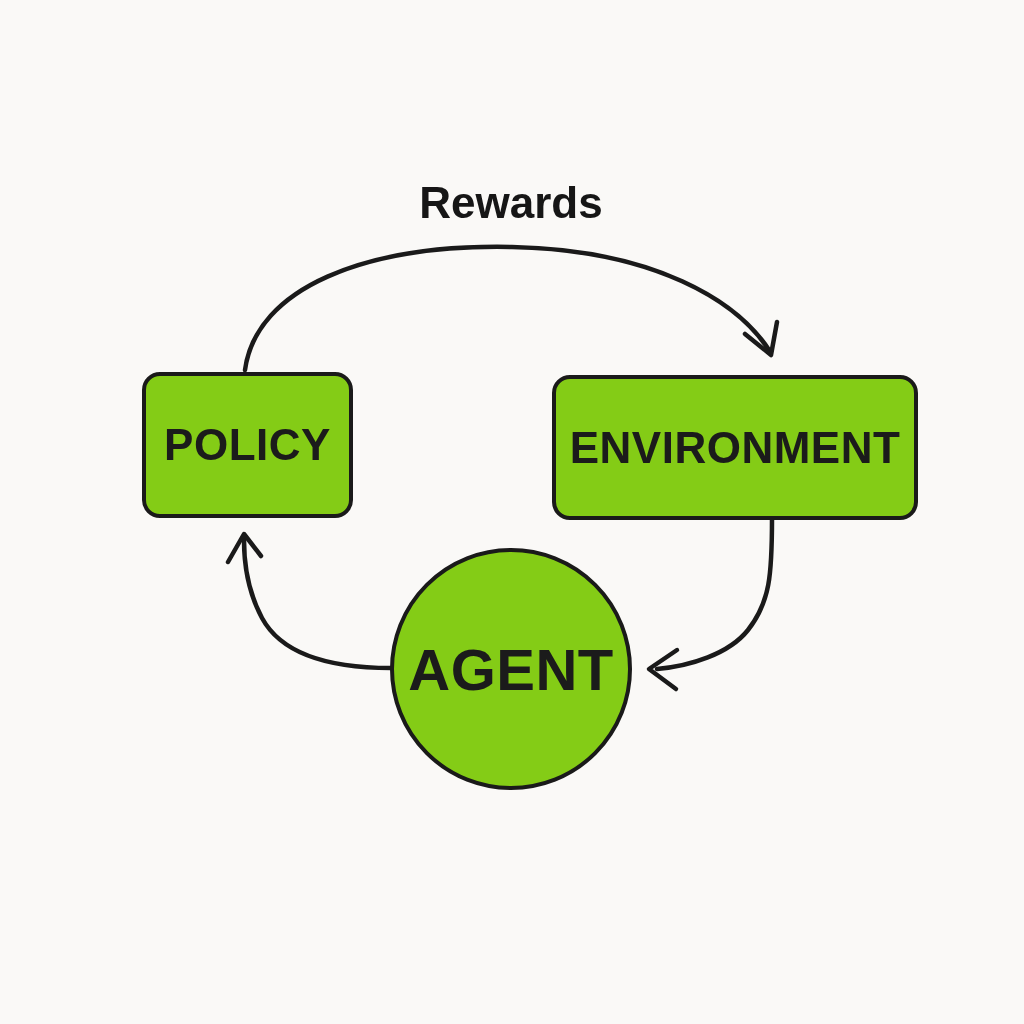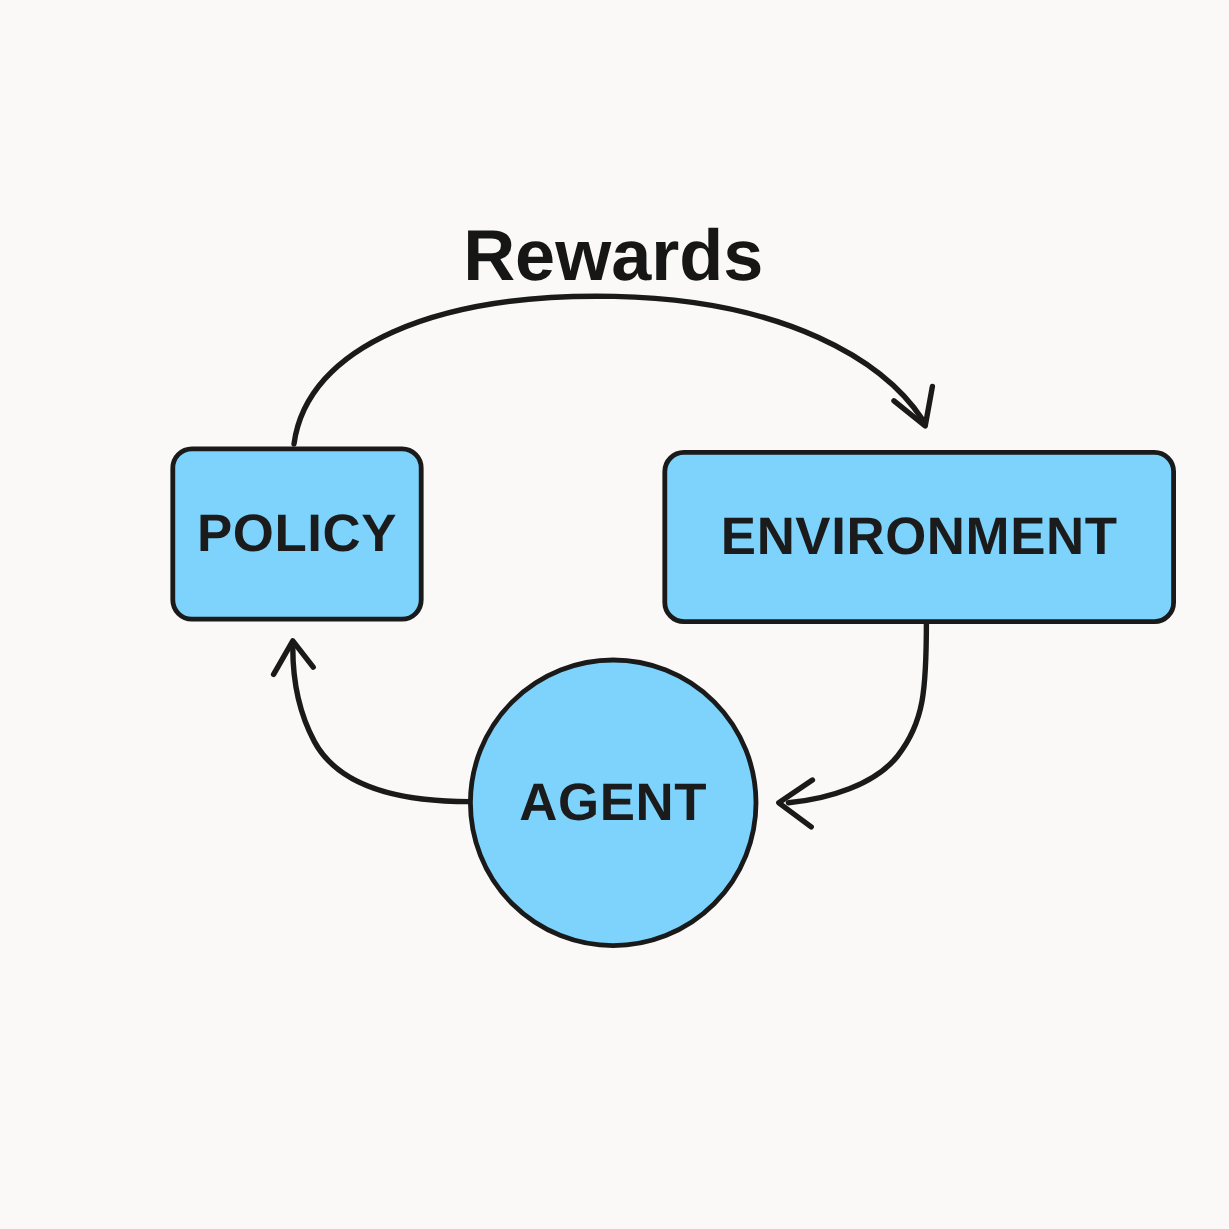--- a/index.html
+++ b/index.html
@@ -26,57 +26,57 @@
     fill: none;
     stroke: #1A1A1A;
     stroke-width: 4.5;
     stroke-linecap: round;
     stroke-linejoin: round;
   }
   .node {
     position: absolute;
     box-sizing: border-box;
     border: 4.5px solid #1A1A1A;
-    background: #7dd3fc;
+    background: #84cc16;
     display: flex;
     align-items: center;
     justify-content: center;
     color: #1B1B1B;
     font-weight: 700;
     letter-spacing: 0.5px;
   }
   .node-rect {
     border-radius: 18px;
     font-size: 44px;
   }
   .node-policy {
     left: 142px;
     top: 372px;
     width: 211px;
     height: 146px;
   }
   .node-environment {
     left: 552px;
     top: 375px;
-    width: 428px;
+    width: 366px;
     height: 145px;
   }
   .node-circle {
     left: 390px;
     top: 548px;
     width: 242px;
     height: 242px;
     border-radius: 50%;
-    font-size: 44px;
+    font-size: 58px;
   }
   .edge-label {
     position: absolute;
     color: #161616;
     font-weight: 700;
-    font-size: 60px;
+    font-size: 44px;
     text-align: center;
     white-space: nowrap;
   }
   .label-rewards {
     left: 361px;
     top: 178px;
     width: 300px;
   }
   .label-actions {
     left: 758px;

